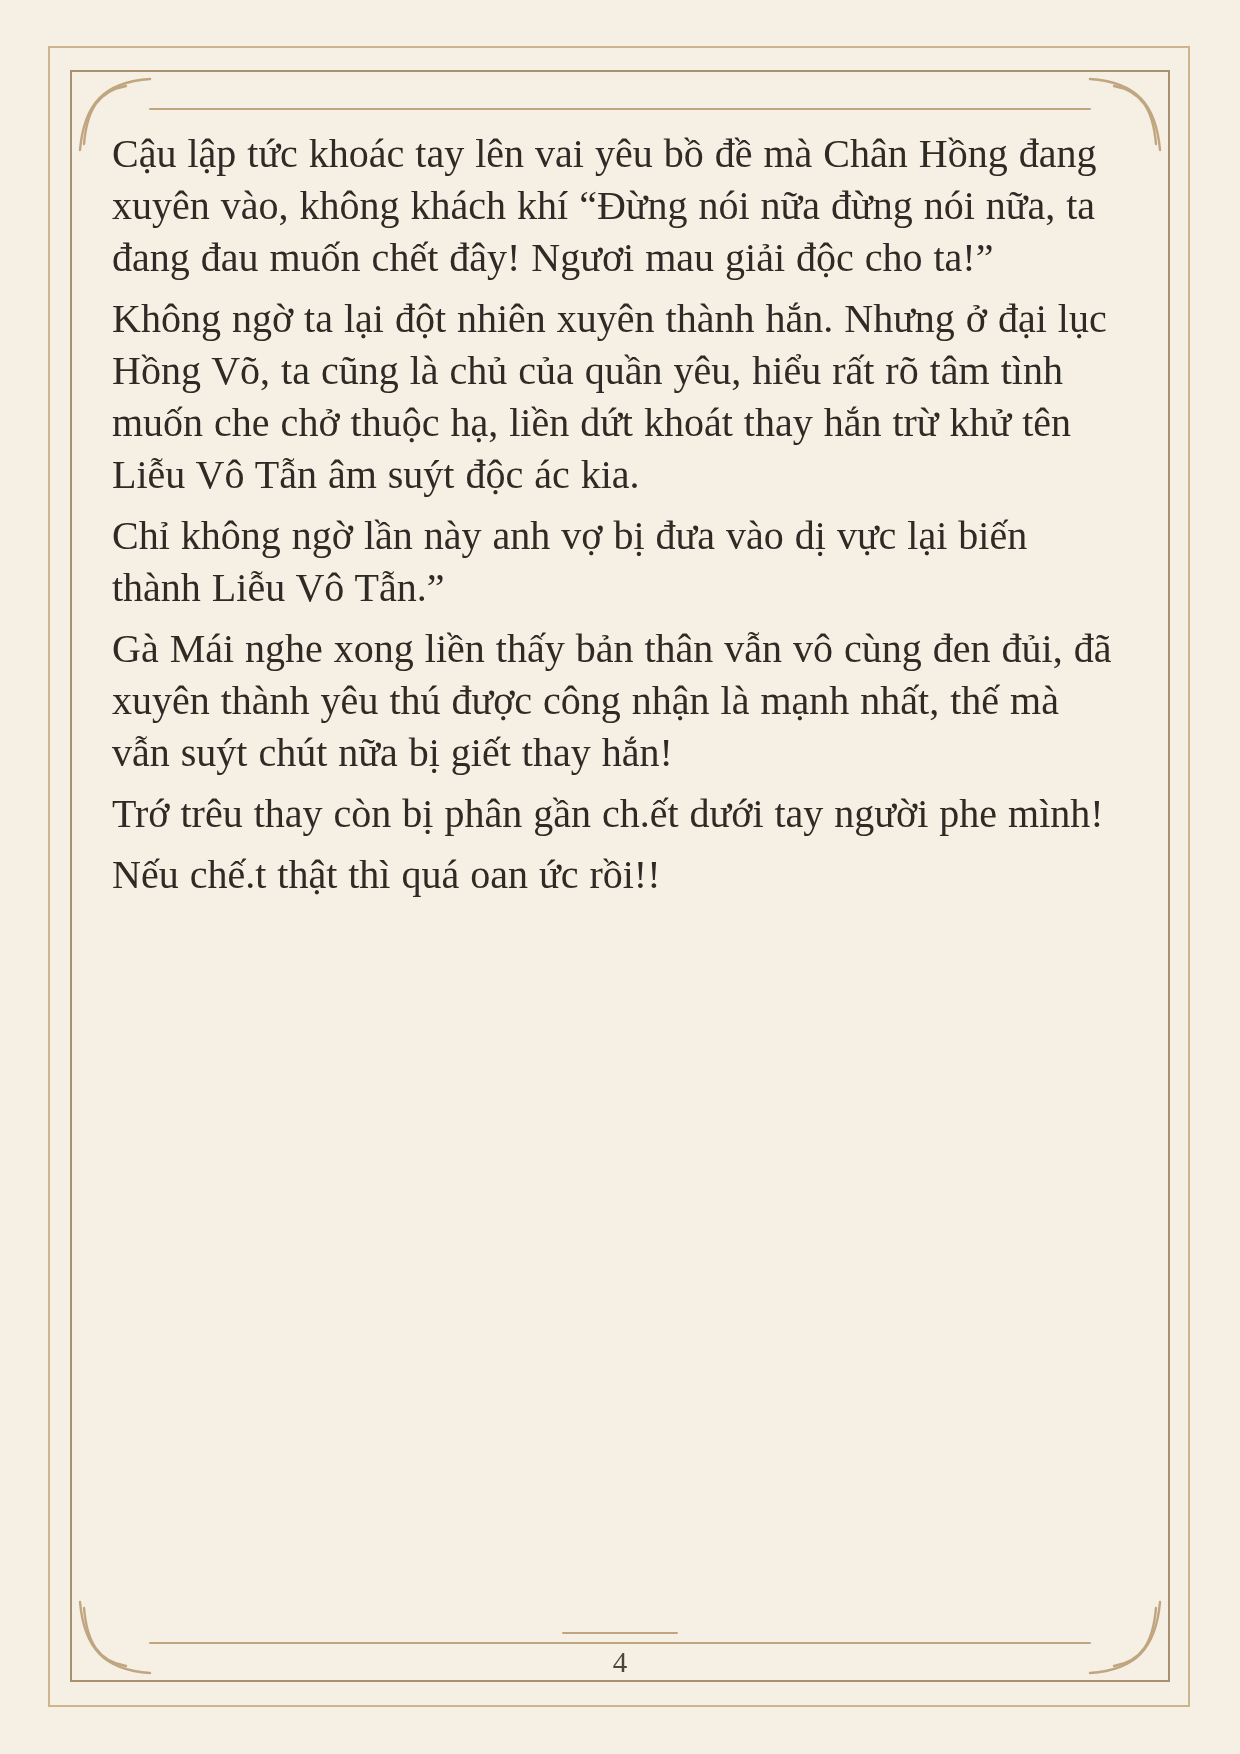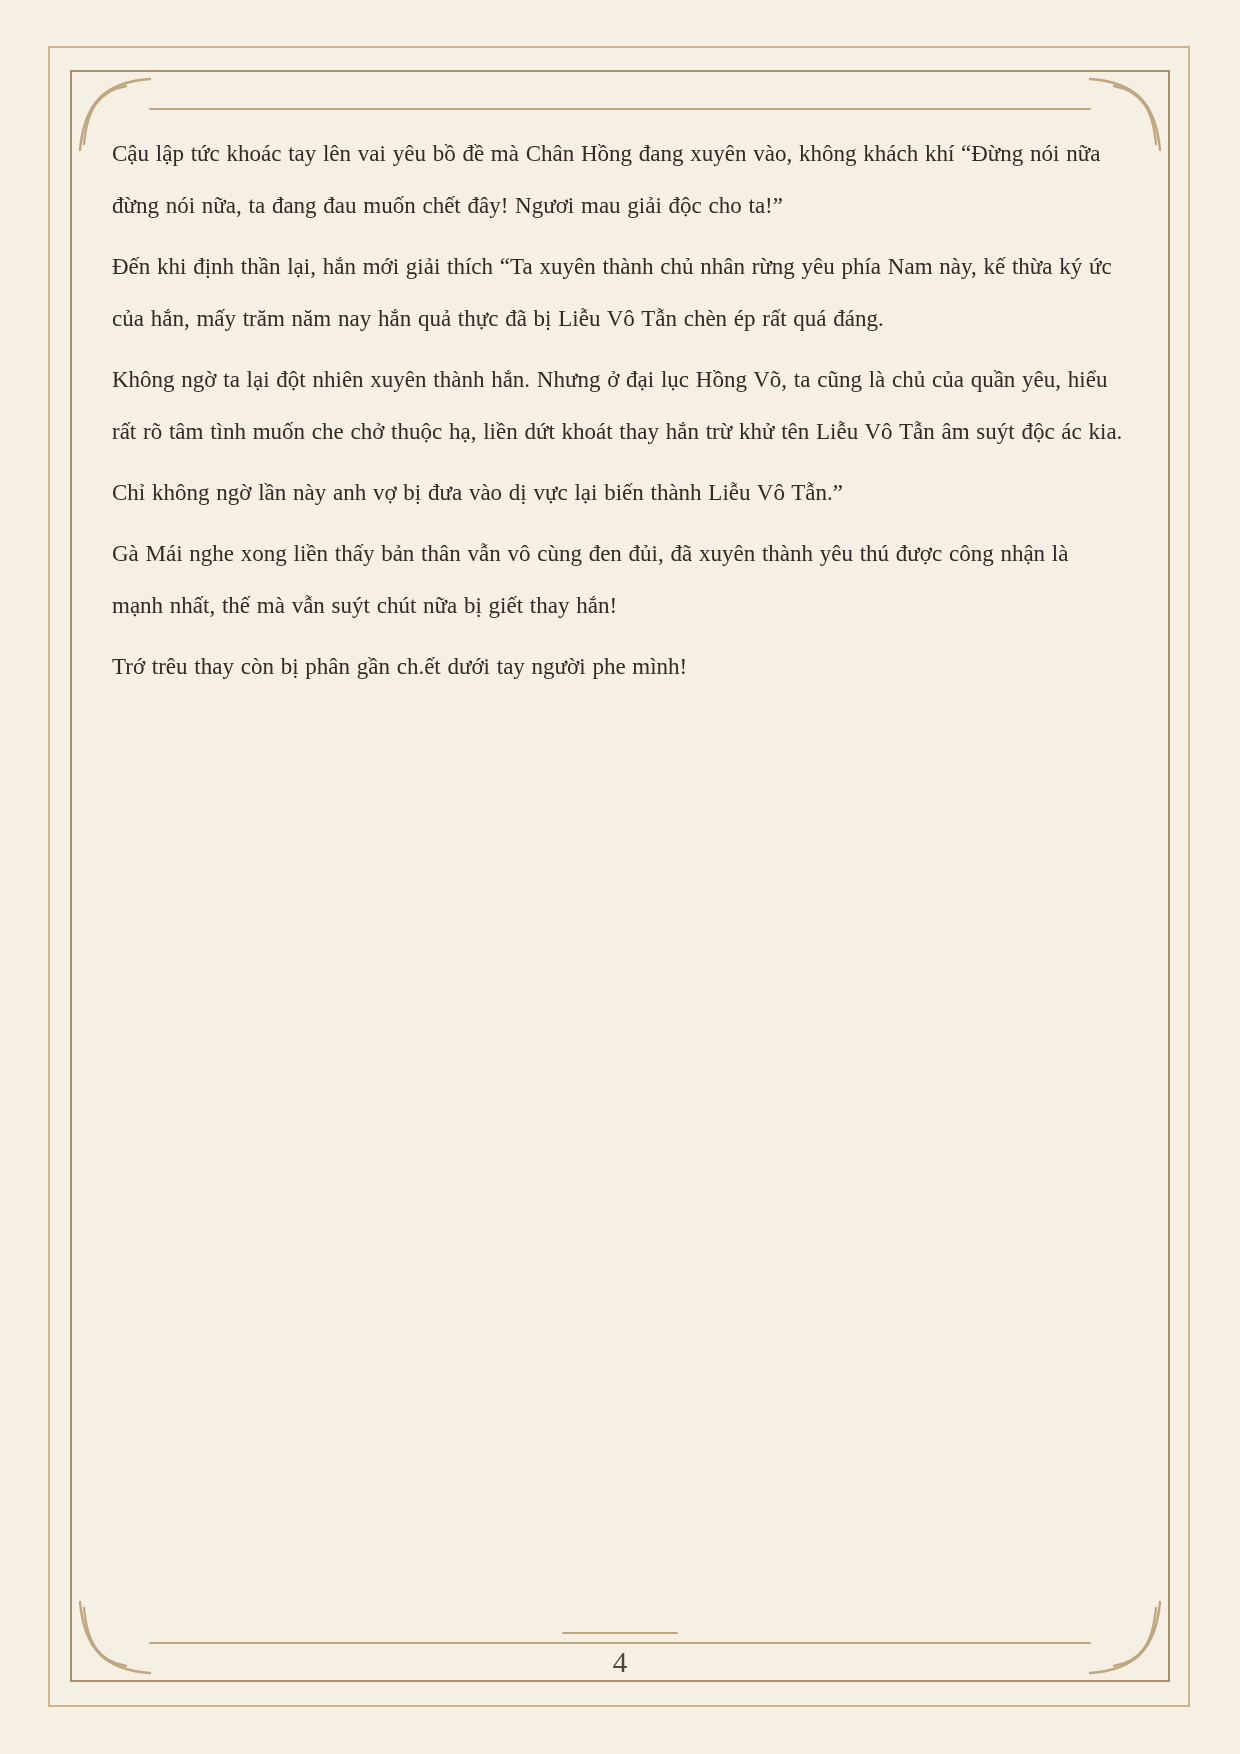--- a/index.html
+++ b/index.html
@@ -35,21 +35,21 @@
   }
   .ornaments path.rule{
     stroke-width:2;
   }
   .content{
     position:absolute;
     left:112px;top:128px;width:1012px;
   }
   .content p{
     margin:0 0 9px 0;
-    font-size:23px;
+    font-size:40px;
     line-height:52px;
     color:var(--color-text,#2e2a25);
     text-align:left;
     word-spacing:1px;
   }
   .page-number{
     position:absolute;
     left:0;top:1646px;width:1240px;
     text-align:center;
     font-size:29px;
@@ -85,23 +85,23 @@
     </g>
     <g>
       <path d="M1090 1673 C 1136 1670 1156 1648 1160 1602"></path>
       <path d="M1114 1666 C 1142 1661 1153 1642 1156 1608"></path>
     </g>
   </svg>
 
   <main class="content">
     <div class="paragraphs">
         <p>Cậu lập tức khoác tay lên vai yêu bồ đề mà Chân Hồng đang xuyên vào, không khách khí “Đừng nói nữa đừng nói nữa, ta đang đau muốn chết đây! Ngươi mau giải độc cho ta!”</p>
-        <p>Đến khi định thần lại, hắn mới giải thích “Ta xuyên thành chủ nhân rừng yêu phía Nam này, kế thừa ký ức của hắn, mấy trăm năm nay hắn quả thực đã bị Liễu Vô Tẫn chèn ép rất quá đáng.</p>
         <p>Không ngờ ta lại đột nhiên xuyên thành hắn. Nhưng ở đại lục Hồng Võ, ta cũng là chủ của quần yêu, hiểu rất rõ tâm tình muốn che chở thuộc hạ, liền dứt khoát thay hắn trừ khử tên Liễu Vô Tẫn âm suýt độc ác kia.</p>
         <p>Chỉ không ngờ lần này anh vợ bị đưa vào dị vực lại biến thành Liễu Vô Tẫn.”</p>
         <p>Gà Mái nghe xong liền thấy bản thân vẫn vô cùng đen đủi, đã xuyên thành yêu thú được công nhận là mạnh nhất, thế mà vẫn suýt chút nữa bị giết thay hắn!</p>
         <p>Trớ trêu thay còn bị phân gần ch.ết dưới tay người phe mình!</p>
+        <p>Nếu chế.t thật thì quá oan ức rồi!!</p>
       </div>
   </main>
 
   <div class="page-number">4</div>
 
 </div>
 
 </body></html>

